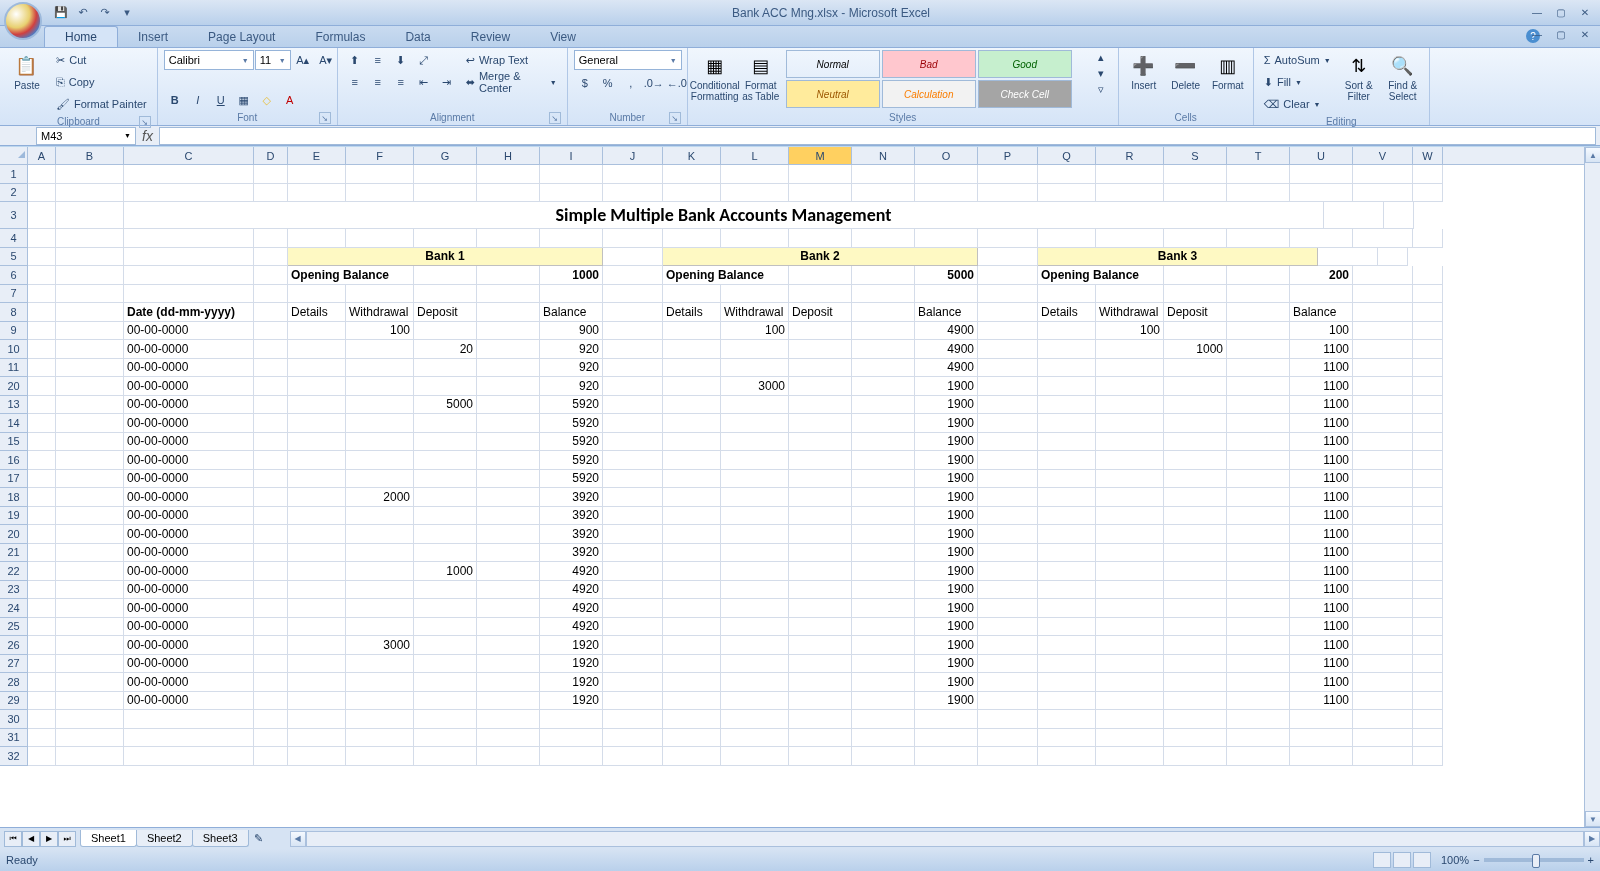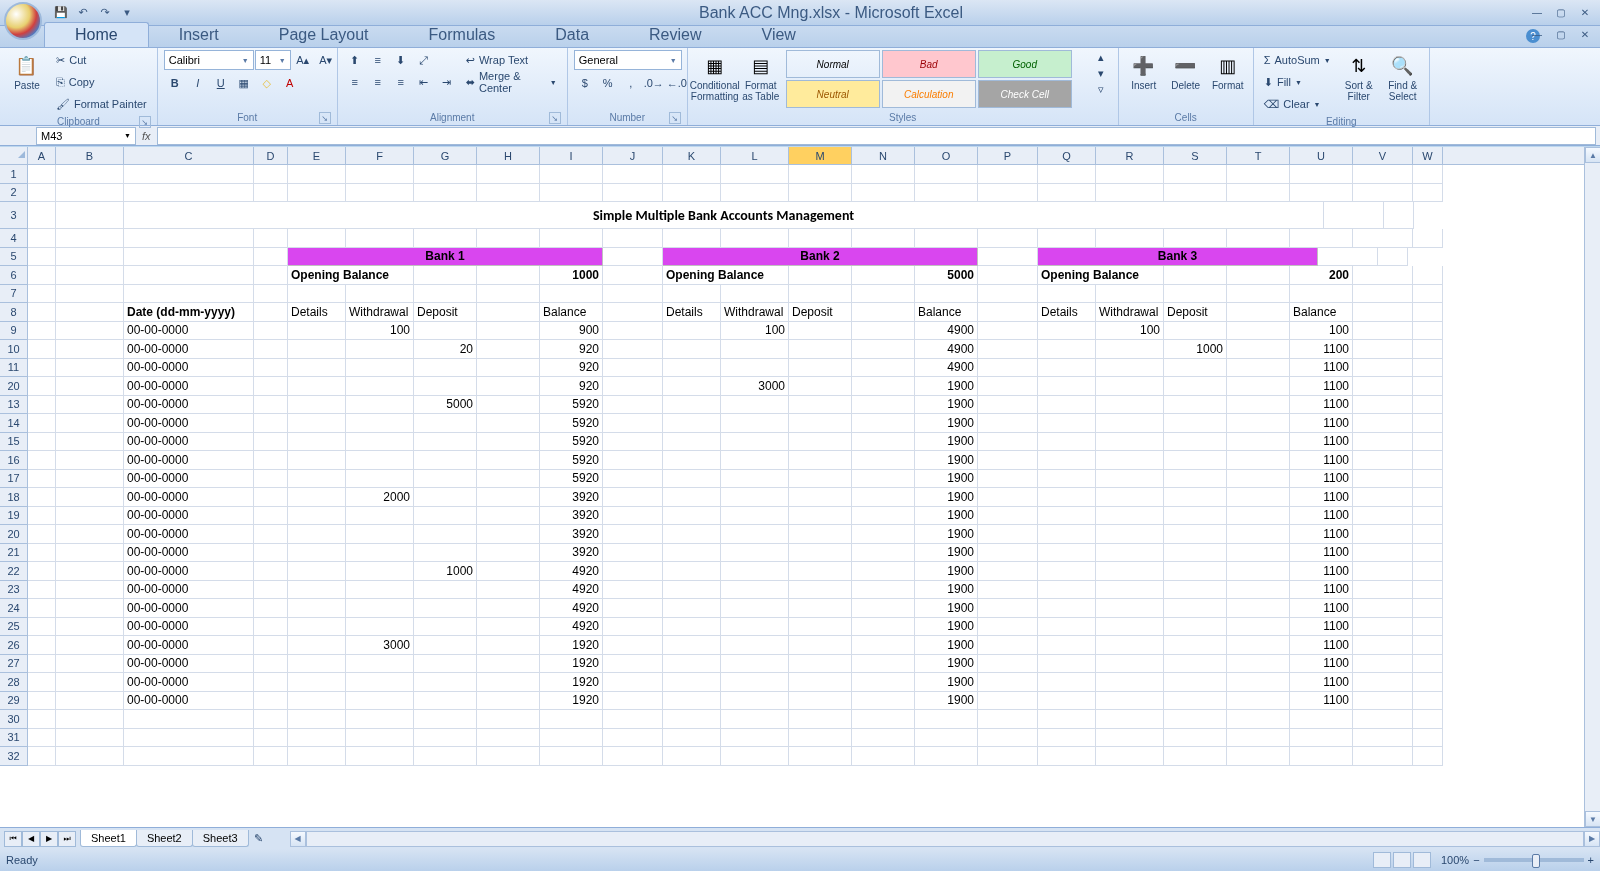--- a/index.html
+++ b/index.html
@@ -3,27 +3,27 @@
 <meta charset="utf-8">
 <style>
 * { margin: 0; padding: 0; box-sizing: border-box; font-family: 'Segoe UI', Tahoma, sans-serif; }
 body { background: #bdd7ee; overflow: hidden; width: 1600px; height: 871px; position: relative; }
 
 
 .titlebar { height: 26px; background: linear-gradient(#dbe6f4, #b9d0eb); display: flex; align-items: center; padding: 0 4px; border-bottom: 1px solid #8faed9; }
 .office-btn { width: 38px; height: 38px; border-radius: 50%; background: radial-gradient(circle at 30% 30%, #fff, #e8d070 40%, #d04040 60%, #4080d0 80%); border: 2px solid #9db9db; position: absolute; top: 2px; left: 4px; z-index: 10; cursor: pointer; }
 .qat { margin-left: 48px; display: flex; gap: 4px; align-items: center; }
 .qat-item { width: 18px; height: 18px; display: flex; align-items: center; justify-content: center; cursor: pointer; font-size: 11px; color: #3b5a82; }
-.title { flex: 1; text-align: center; font-size: 16px; color: #3b5a82; }
+.title { flex: 1; text-align: center; font-size: 12px; color: #3b5a82; }
 .winctrl { display: flex; gap: 2px; }
 .winctrl span { width: 22px; height: 16px; display: flex; align-items: center; justify-content: center; font-size: 10px; color: #3b5a82; cursor: pointer; }
 
 
 .tabs { height: 22px; background: linear-gradient(#c9dbf0, #b9d0eb); display: flex; align-items: flex-end; padding-left: 44px; border-bottom: 1px solid #8faed9; position: relative; }
-.tab { padding: 3px 30px; font-size: 16px; color: #3b5a82; cursor: pointer; border-top-left-radius: 3px; border-top-right-radius: 3px; }
+.tab { padding: 3px 20px; font-size: 12px; color: #3b5a82; cursor: pointer; border-top-left-radius: 3px; border-top-right-radius: 3px; }
 .tab.active { background: #d5e4f7; border: 1px solid #8faed9; border-bottom: none; color: #2a486f; }
 .help-icon { position: absolute; right: 60px; top: 3px; width: 14px; height: 14px; border-radius: 50%; background: #4a8ed0; color: #fff; font-size: 10px; display: flex; align-items: center; justify-content: center; cursor: pointer; }
 .tabs .winctrl { position: absolute; right: 4px; top: 0; }
 
 
 .ribbon { height: 78px; background: linear-gradient(#f0f6fd, #d5e4f7); display: flex; border-bottom: 1px solid #8faed9; }
 .group { border-right: 1px solid #b0c7e6; padding: 2px 6px 0 6px; display: flex; flex-direction: column; position: relative; }
 .group-body { flex: 1; display: flex; align-items: flex-start; gap: 4px; }
 .group-label { text-align: center; font-size: 10px; color: #5a7aa6; padding: 2px 0; position: relative; }
 .group-label .launcher { position: absolute; right: 0; bottom: 1px; width: 12px; height: 12px; font-size: 8px; color: #5a7aa6; cursor: pointer; border: 1px solid #a0bad9; display: flex; align-items: center; justify-content: center; }
@@ -35,41 +35,41 @@
 .icorow { display: flex; gap: 1px; }
 .iconbtn { width: 22px; height: 20px; display: flex; align-items: center; justify-content: center; cursor: pointer; font-size: 11px; color: #2a486f; border-radius: 2px; border: 1px solid transparent; }
 .combo { height: 20px; border: 1px solid #96b4d9; background: #fff; font-size: 11px; padding: 0 4px; display: flex; align-items: center; justify-content: space-between; cursor: pointer; }
 .combo .arr { font-size: 7px; color: #5a7aa6; }
 .styles-gallery { display: flex; flex-wrap: wrap; gap: 2px; width: 300px; font-style: italic; }
 .style-item { width: 94px; height: 28px; border: 1px solid #a0bad9; display: flex; align-items: center; justify-content: center; font-size: 10px; cursor: pointer; }
 
 
 .fbar { height: 20px; background: #e8eef7; display: flex; align-items: center; border-bottom: 1px solid #8faed9; }
 .namebox { width: 100px; height: 18px; border: 1px solid #a0bad9; background: #fff; margin-left: 36px; font-size: 11px; padding: 0 4px; display: flex; align-items: center; justify-content: space-between; }
-.fbar .fx { margin: 0 6px; font-style: italic; font-size: 11px; color: #555; cursor: pointer; }
+.fbar .fx { margin: 0 6px; font-style: italic; font-size: 14px; color: #555; cursor: pointer; }
 .formula-input { flex: 1; height: 18px; border: 1px solid #a0bad9; background: #fff; margin-right: 4px; }
 
 
 .grid-wrap { position: absolute; top: 147px; left: 0; right: 0; bottom: 44px; background: #fff; display: flex; }
 .rowhdrs { width: 28px; background: #e8eef7; border-right: 1px solid #aac0dd; }
 .corner { height: 18px; background: #e8eef7; border-bottom: 1px solid #aac0dd; border-right: 1px solid #aac0dd; display:flex;align-items:center;justify-content:flex-end;}
 .corner::after{content:"";border-style:solid;border-width:0 0 7px 7px;border-color:transparent transparent #9db9db transparent;margin:0 2px 2px 0;}
 .rowhdr { height: 18.5px; border-bottom: 1px solid #aac0dd; font-size: 11px; color: #2a486f; display: flex; align-items: center; justify-content: center; cursor: pointer; }
 .cols-area { flex: 1; overflow: hidden; position: relative; }
 .colhdrs { height: 18px; display: flex; background: #e8eef7; border-bottom: 1px solid #aac0dd; }
 .colhdr { border-right: 1px solid #aac0dd; font-size: 11px; color: #2a486f; display: flex; align-items: center; justify-content: center; cursor: pointer; }
 .colhdr.sel { background: #ffd060; }
 .cells { position: relative; }
 .row { display: flex; height: 18.5px; }
 .row.tall { height: 27px; }
 .cell { border-right: 1px solid #d4dce9; border-bottom: 1px solid #d4dce9; font-size: 12px; padding: 0 3px; display: flex; align-items: center; overflow: hidden; white-space: nowrap; }
 .cell.r { justify-content: flex-end; }
 .cell.bold { font-weight: bold; }
-.cell.bigtitle { font-size: 14px; font-weight: bold; font-family: Calibri, sans-serif; justify-content: center; }
-.cell.hdr { background: #d946ef; font-weight: bold; justify-content: center; border-right-color: #c0c0c0; border-bottom-color:#c0c0c0;}
+.cell.bigtitle { font-size: 18px; font-weight: bold; font-family: Calibri, sans-serif; justify-content: center; }
+.cell.hdr { background: #fef9c3; font-weight: bold; justify-content: center; border-right-color: #c0c0c0; border-bottom-color:#c0c0c0;}
 .vscroll { width: 16px; background: #e8eef7; border-left: 1px solid #aac0dd; display: flex; flex-direction: column; }
 .vscroll .btn,.hscroll .btn { height: 16px; width:16px; display: flex; align-items: center; justify-content: center; font-size: 8px; color: #5a7aa6; background: linear-gradient(#f5f9ff,#d7e4f4); border: 1px solid #aac0dd; cursor: pointer; }
 .vscroll .track { flex: 1; }
 
 
 .sheettabs { position: absolute; bottom: 22px; left: 0; right: 0; height: 22px; background: #d6e3f3; display: flex; align-items: center; border-top: 1px solid #8faed9; }
 .sheetnav { display: flex; margin: 0 4px; }
 .sheetnav span { width: 18px; height: 16px; border: 1px solid #a0bad9; background: #e8eef7; display: flex; align-items: center; justify-content: center; font-size: 8px; cursor: pointer; }
 .sheettab { padding: 2px 10px; font-size: 11px; background: #e8eef7; border: 1px solid #a0bad9; border-top: none; cursor: pointer; margin-right: -1px; border-bottom-left-radius: 3px; border-bottom-right-radius: 3px; }
 .sheettab.active { background: #fff; font-weight: normal; }
@@ -146,21 +146,21 @@
         <div class="smallbtn">
             <span>🖌</span>
             <span>Format Painter</span>
           </div>
       </div>
     </div>
     <div class="group-label"><span>Clipboard</span><span class="launcher">↘</span></div>
   </div>
 
   <div class="group" style="width:180px">
-    <div class="group-body" style="flex-direction:column;gap:3px">
+    <div class="group-body" style="flex-direction:column;gap:20px">
       <div class="icorow">
         <div class="combo" style="width:90px">
             <span>Calibri</span>
             <span class="arr">▼</span>
           </div>
         <div class="combo" style="width:36px">
             <span>11</span>
             <span class="arr">▼</span>
           </div>
         <span class="iconbtn">A▴</span>

